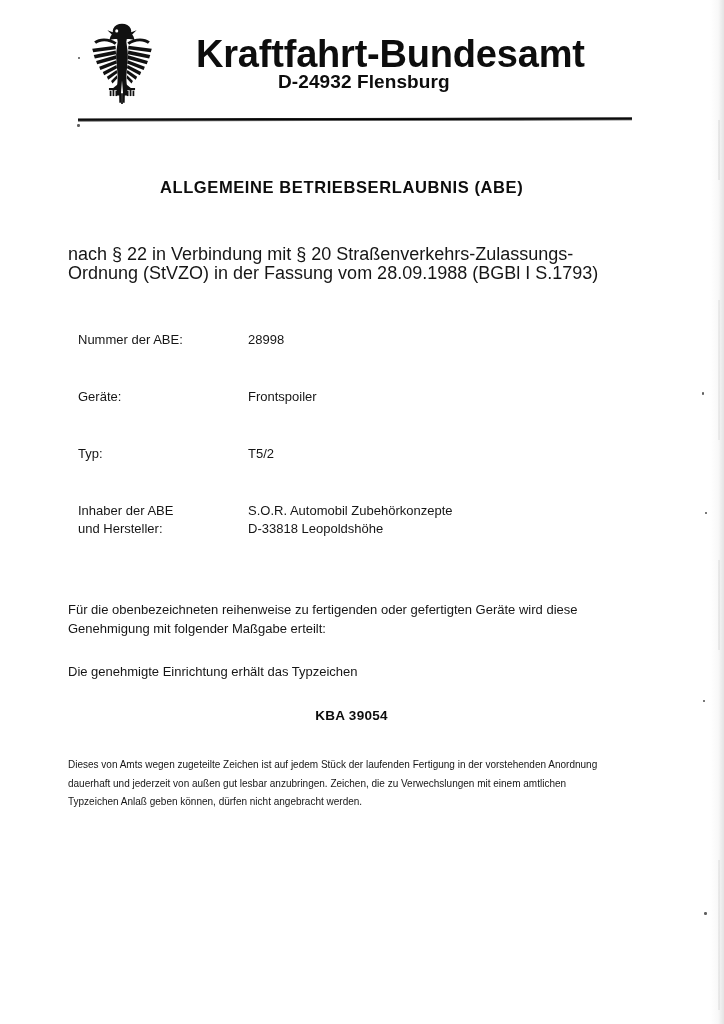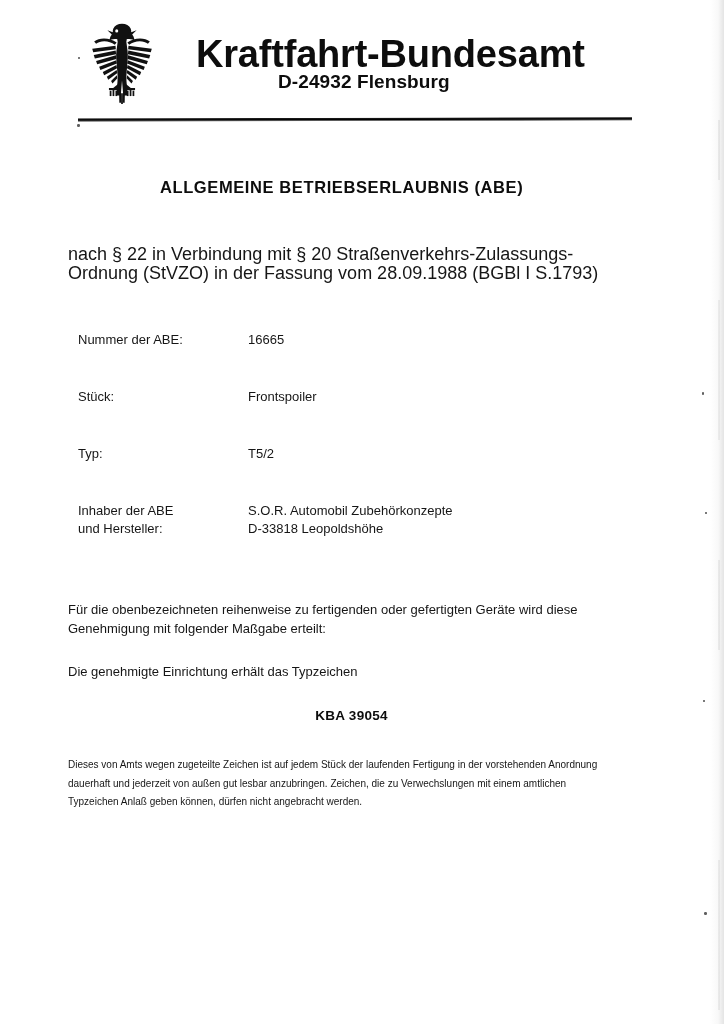--- a/index.html
+++ b/index.html
@@ -266,25 +266,25 @@
   <div class="rule"></div>
 
   <div class="doc-title">ALLGEMEINE  BETRIEBSERLAUBNIS  (ABE)</div>
 
   <div class="legal-ref">nach § 22 in Verbindung mit § 20 Straßenverkehrs-Zulassungs-Ordnung (StVZO) in der Fassung vom 28.09.1988 (BGBl I S.1793)</div>
 
   <div class="fields">
 
     <div class="field-row">
       <div class="field-label">Nummer der ABE:</div>
-      <div class="field-value">16665</div>
+      <div class="field-value">28998</div>
     </div>
 
     <div class="field-row">
-      <div class="field-label">Stück:</div>
+      <div class="field-label">Geräte:</div>
       <div class="field-value">Frontspoiler</div>
     </div>
 
     <div class="field-row">
       <div class="field-label">Typ:</div>
       <div class="field-value">T5/2</div>
     </div>
 
     <div class="field-row tall">
       <div class="field-label">Inhaber der ABE

